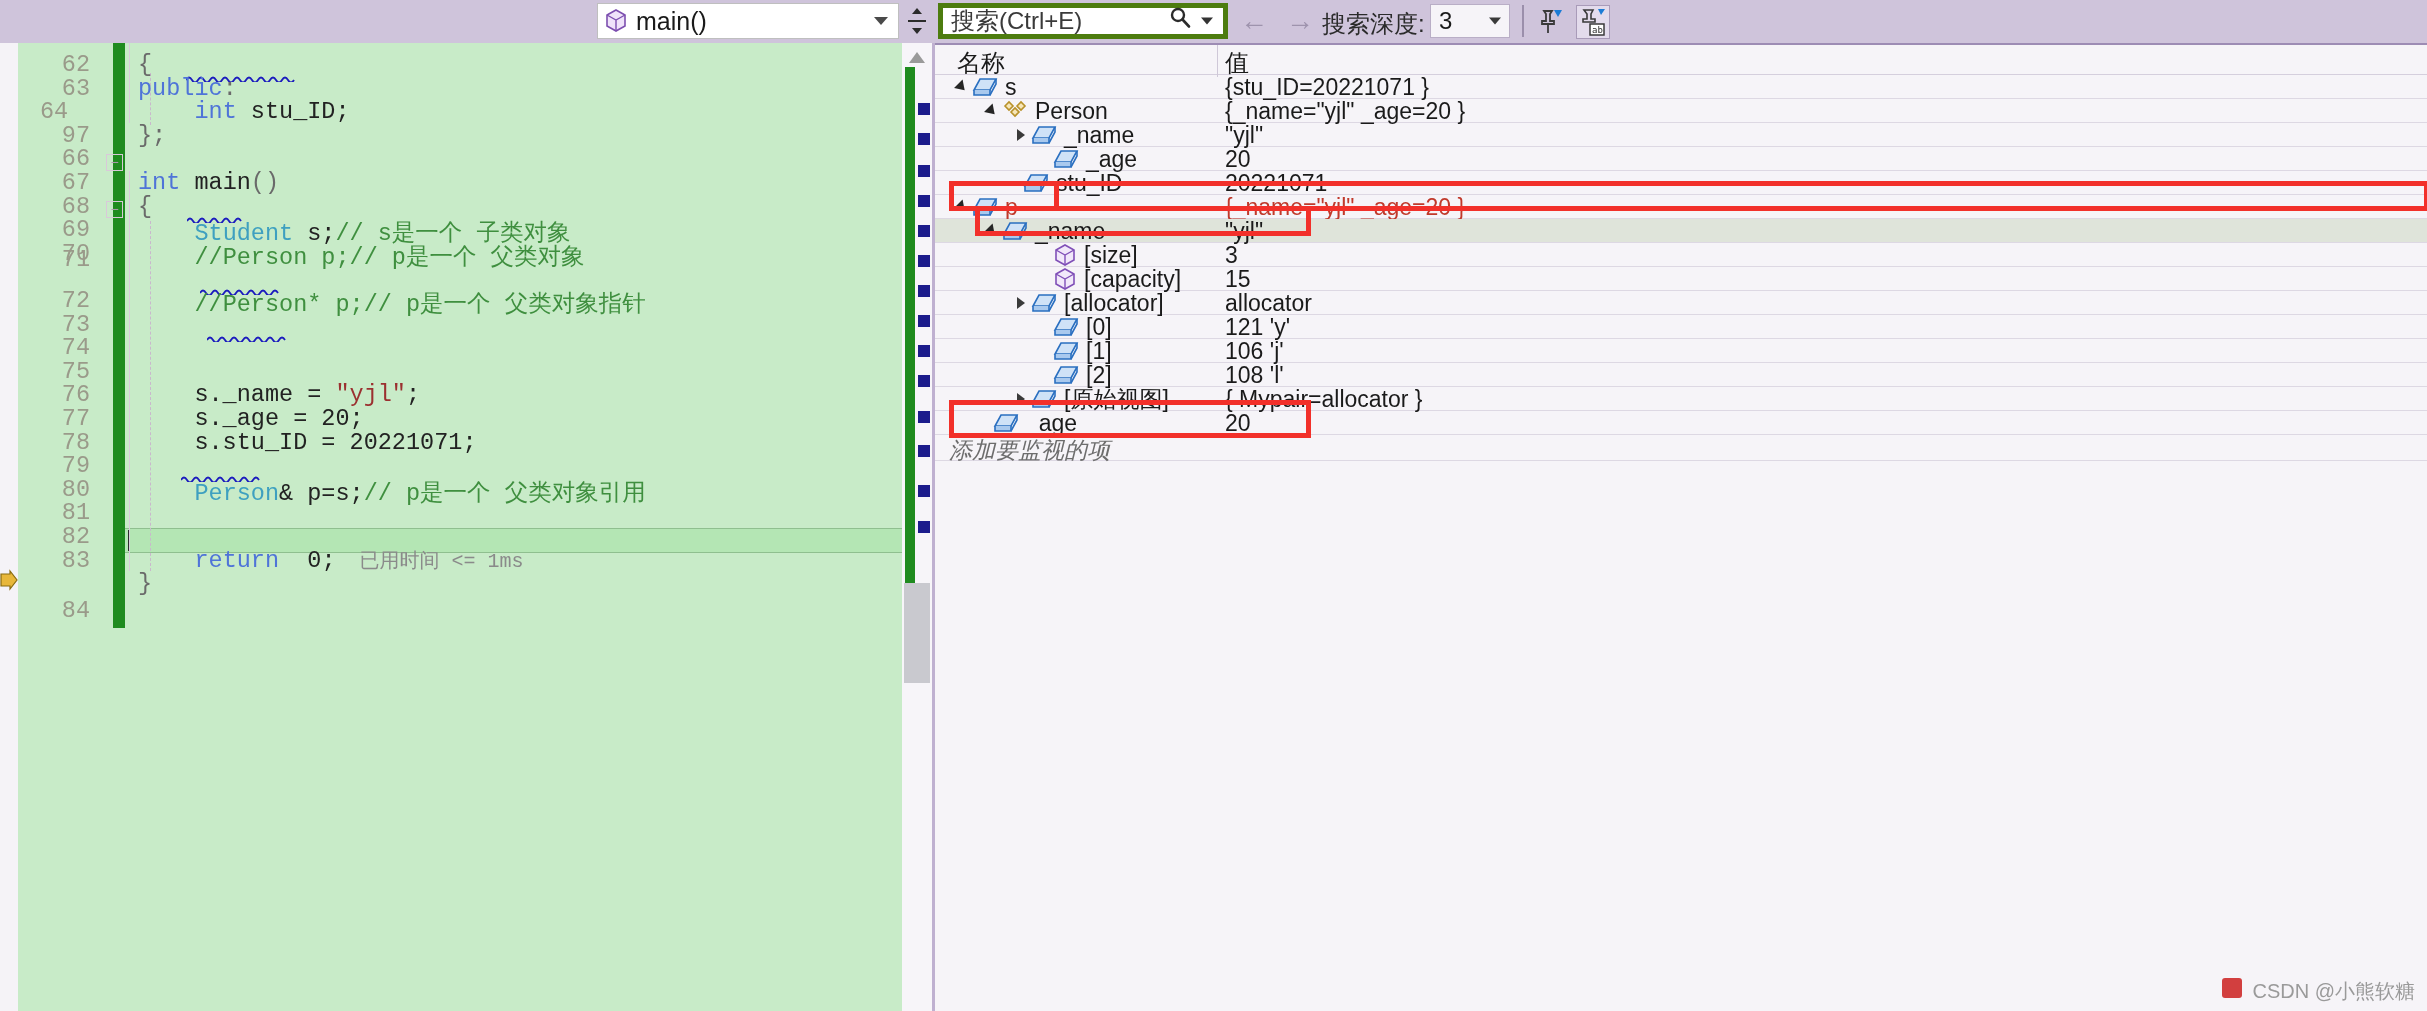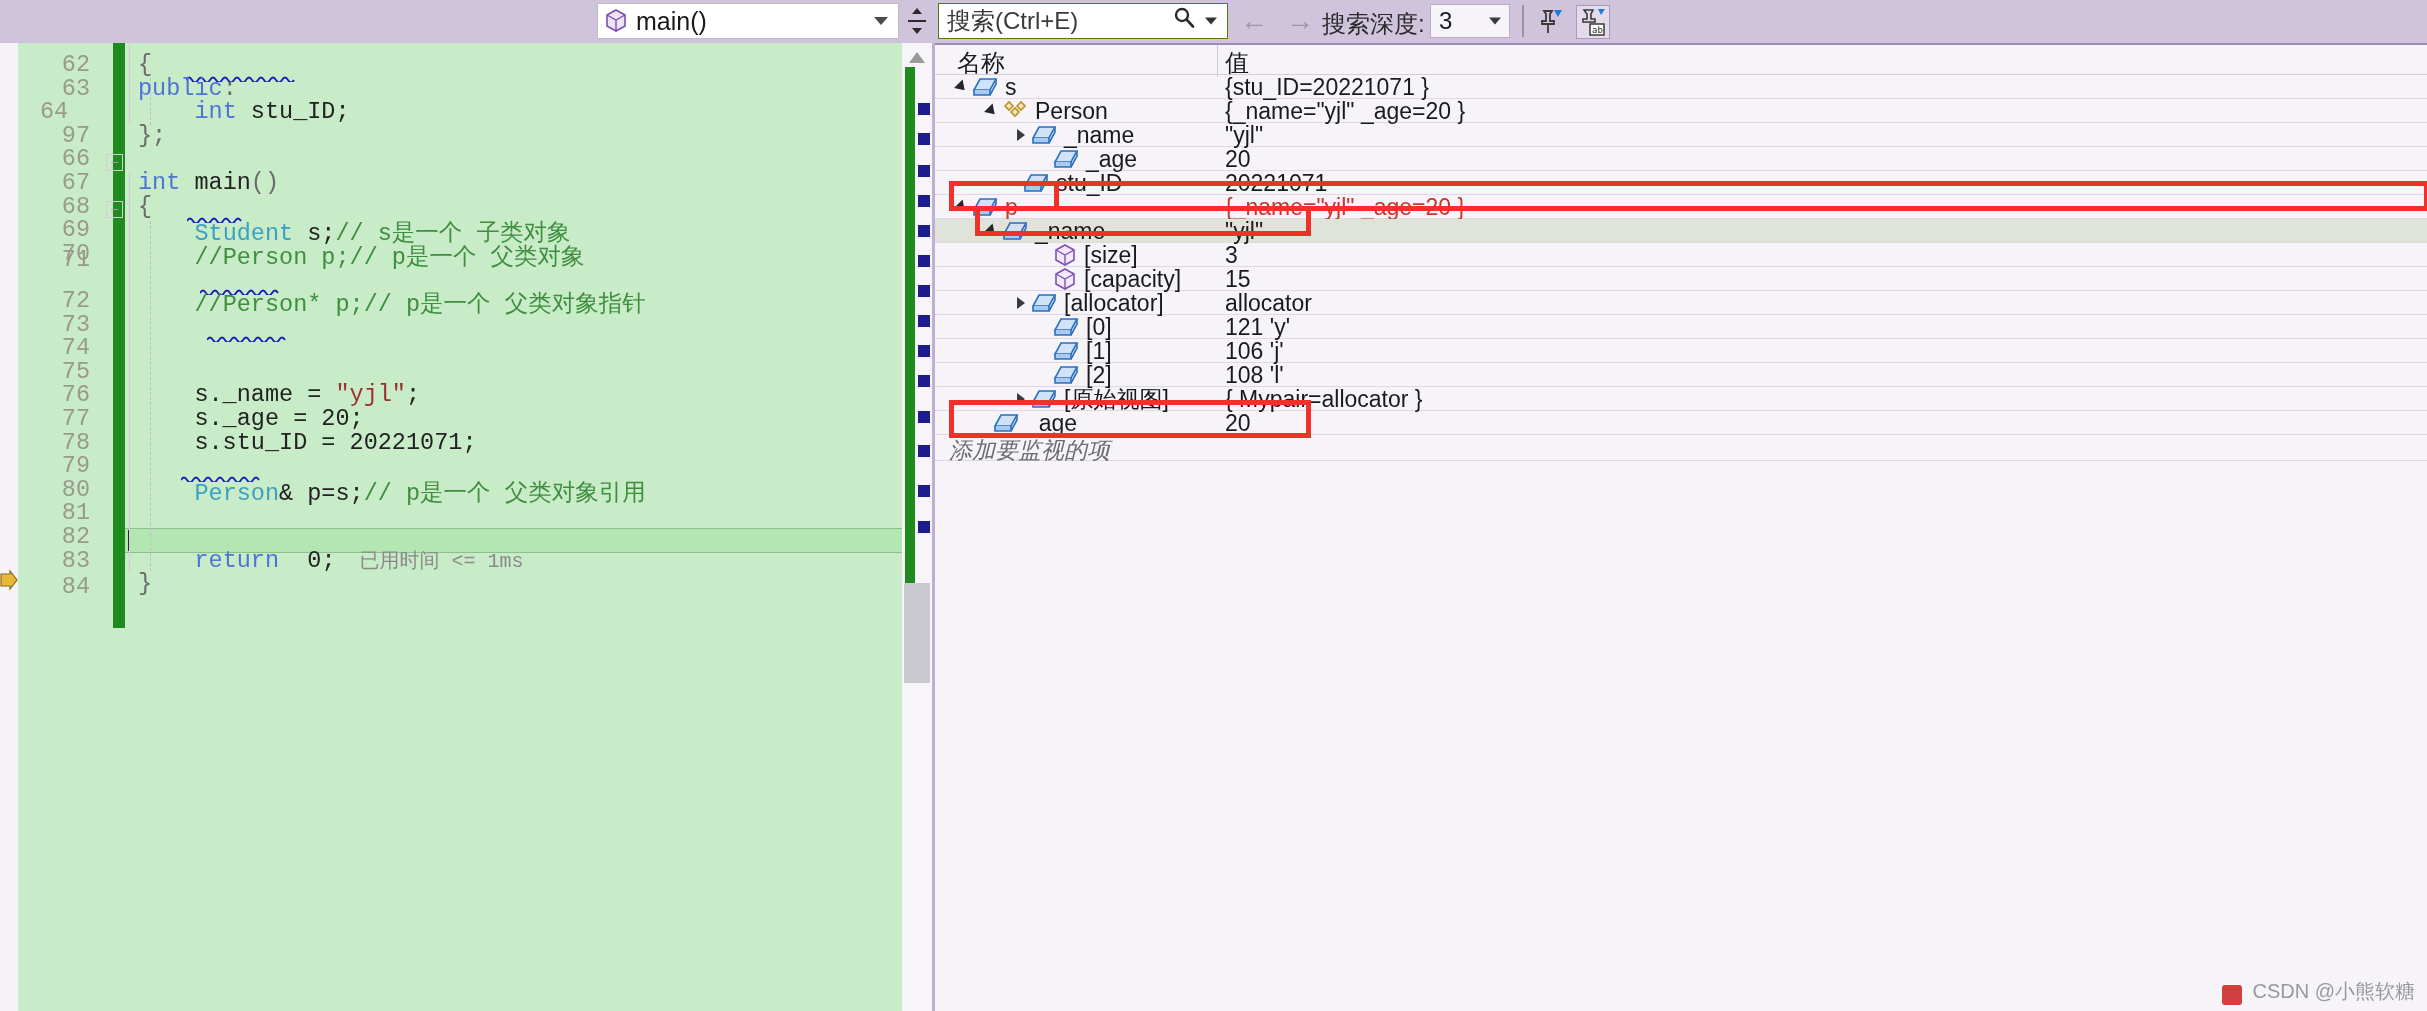--- a/index.html
+++ b/index.html
@@ -33,21 +33,21 @@
   #combo-scope  { left:298px; top:3px; position:absolute; width:295px; }
   #combo-func   { left:597px; top:3px; position:absolute; width:302px; }
 
   .split-btn{
     position:absolute; left:903px; top:3px; width:28px; height:36px;
     display:flex; align-items:center; justify-content:center;
   }
 
   .searchbox{
     position:absolute; left:938px; top:3px; width:290px; height:36px;
-    background:#ffffff; border:1px solid #4d7c0f;
+    background:#ffffff; border:5px solid #4d7c0f;
     display:flex; align-items:center;
     font-size:24px; color:#333;
   }
   .searchbox .sp{ padding-left:8px; color:#3a3a3a; white-space:nowrap;}
   .searchbox .magnifier{ position:absolute; right:32px; top:50%; transform:translateY(-50%);}
   .searchbox .sarrow{
     position:absolute; right:10px; top:50%; transform:translateY(-50%);
     width:0;height:0;border-left:6px solid transparent;border-right:6px solid transparent;
     border-top:7px solid #333;
   }
@@ -154,21 +154,21 @@
     position:absolute; left:0; top:0; width:1495px; height:26px;
     font-size:23px; color:#6d6d6d; font-style:italic;
     border-bottom:1px solid #ddd8e3;
   }
   .addwatch span{ position:absolute; left:14px; top:0px;}
 
   .redbox{ position:absolute; border:5px solid #f2302a; pointer-events:none; }
 
   .csdn{
     position:absolute; right:12px; bottom:6px;
-    font-size:20px; color:#9a9a9a; display:flex; align-items:flex-end; gap:10px;
+    font-size:20px; color:#9a9a9a; display:flex; align-items:flex-start; gap:10px;
   }
   .csdn .logo{ width:20px;height:20px;background:#d23f3f;border-radius:3px;display:inline-block;}
 </style>
 </head>
 <body>
 
 <div id="app">
 
   <div class="toolbar">
 
@@ -319,21 +319,21 @@
           <div class="lnum" style="top: 409.2px;">79</div>
           <div class="ctext" style="top: 409.2px;"></div>
           <div class="lnum" style="top: 432.8px;">80</div>
           <div class="ctext" style="top: 432.8px;"><span class="id">    </span><span class="ty">Person</span><span class="id">&amp; p=s;</span><span class="cm">// p是一个 父类对象引用</span></div>
           <div class="lnum" style="top: 456.4px;">81</div>
           <div class="ctext" style="top: 456.4px;"></div>
           <div class="lnum" style="top: 480px;">82</div>
           <div class="ctext" style="top: 480px;"></div>
           <div class="lnum" style="top: 503.6px;">83</div>
           <div class="ctext" style="top: 503.6px;"><span class="id">    </span><span class="k">return</span><span class="id">  </span><span class="id">0</span><span class="id">;</span><span style="color: rgb(138, 138, 138); font-size: 20px;">  已用时间 &lt;= 1ms</span></div>
-          <div class="lnum" style="top: 530px; padding-left: 20px;">84</div>
+          <div class="lnum" style="top: 554px; padding-left: 20px;">84</div>
           <div class="ctext" style="top: 527.2px;"><span class="pn">}</span></div>
         </div>
     </div>
 
     <div class="bp-arrow">
       <svg width="18" height="24" viewBox="0 0 18 24">
         <path d="M1 6 L10 6 L10 3 L17 12 L10 21 L10 18 L1 18 Z" fill="#e8b73a" stroke="#8a6d10" stroke-width="1.2"></path>
       </svg>
     </div>
 

